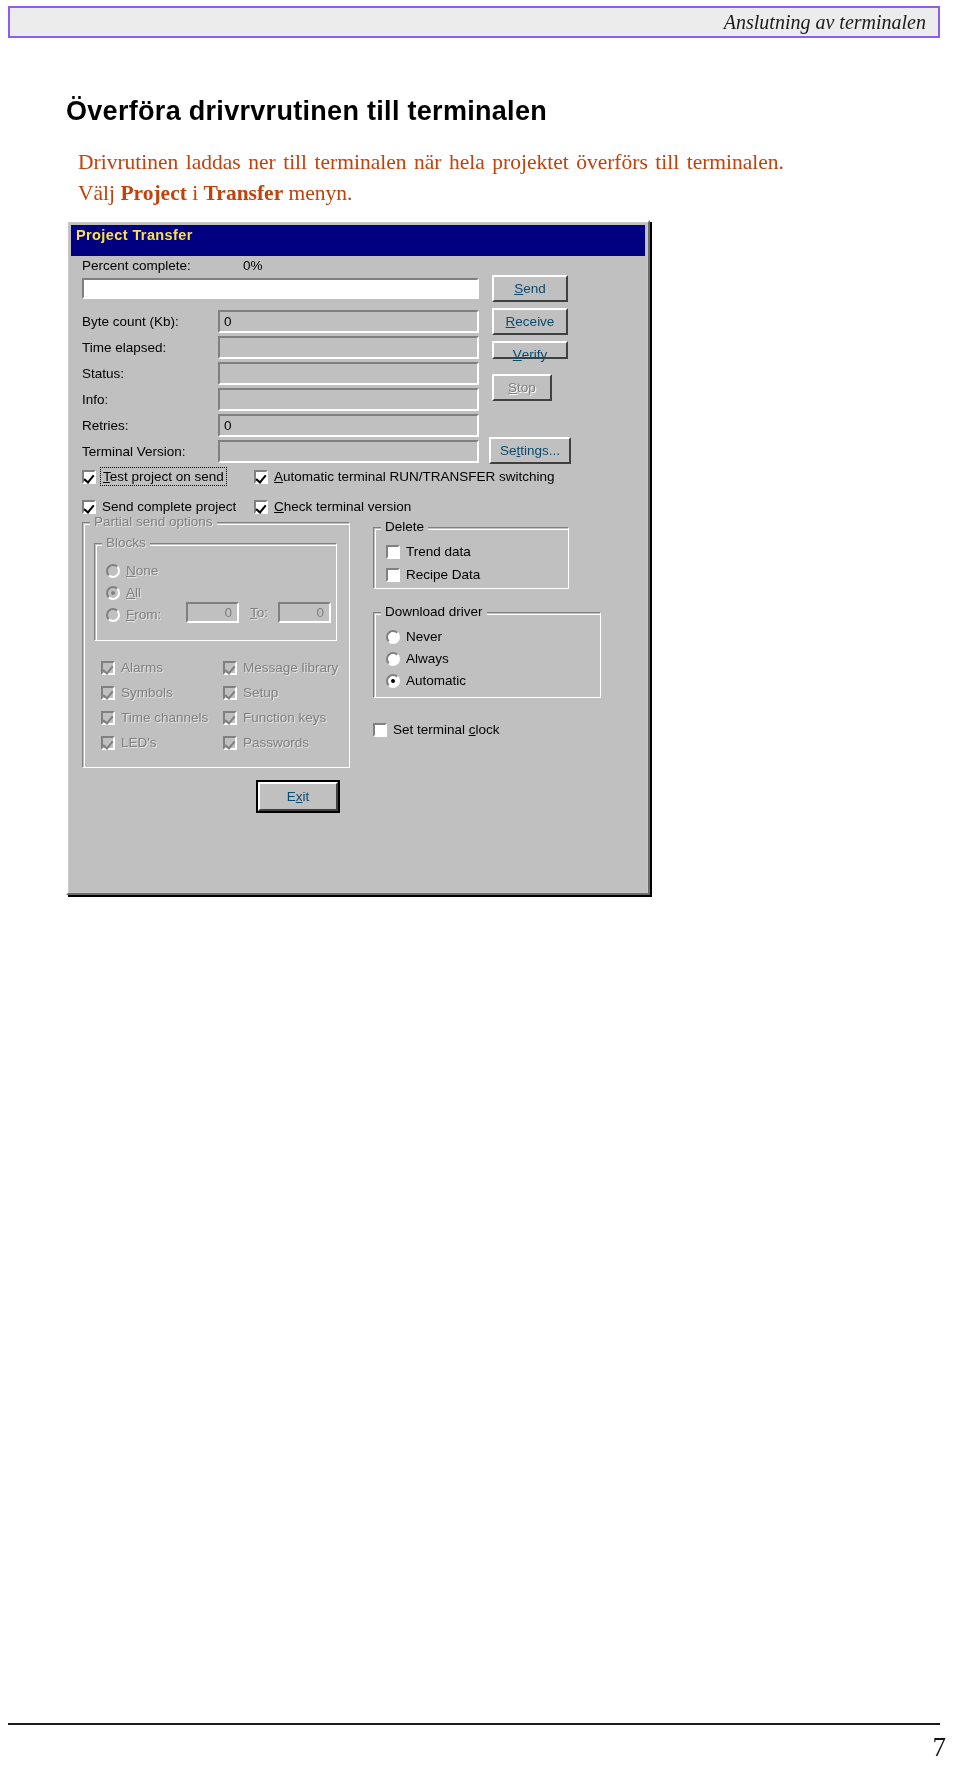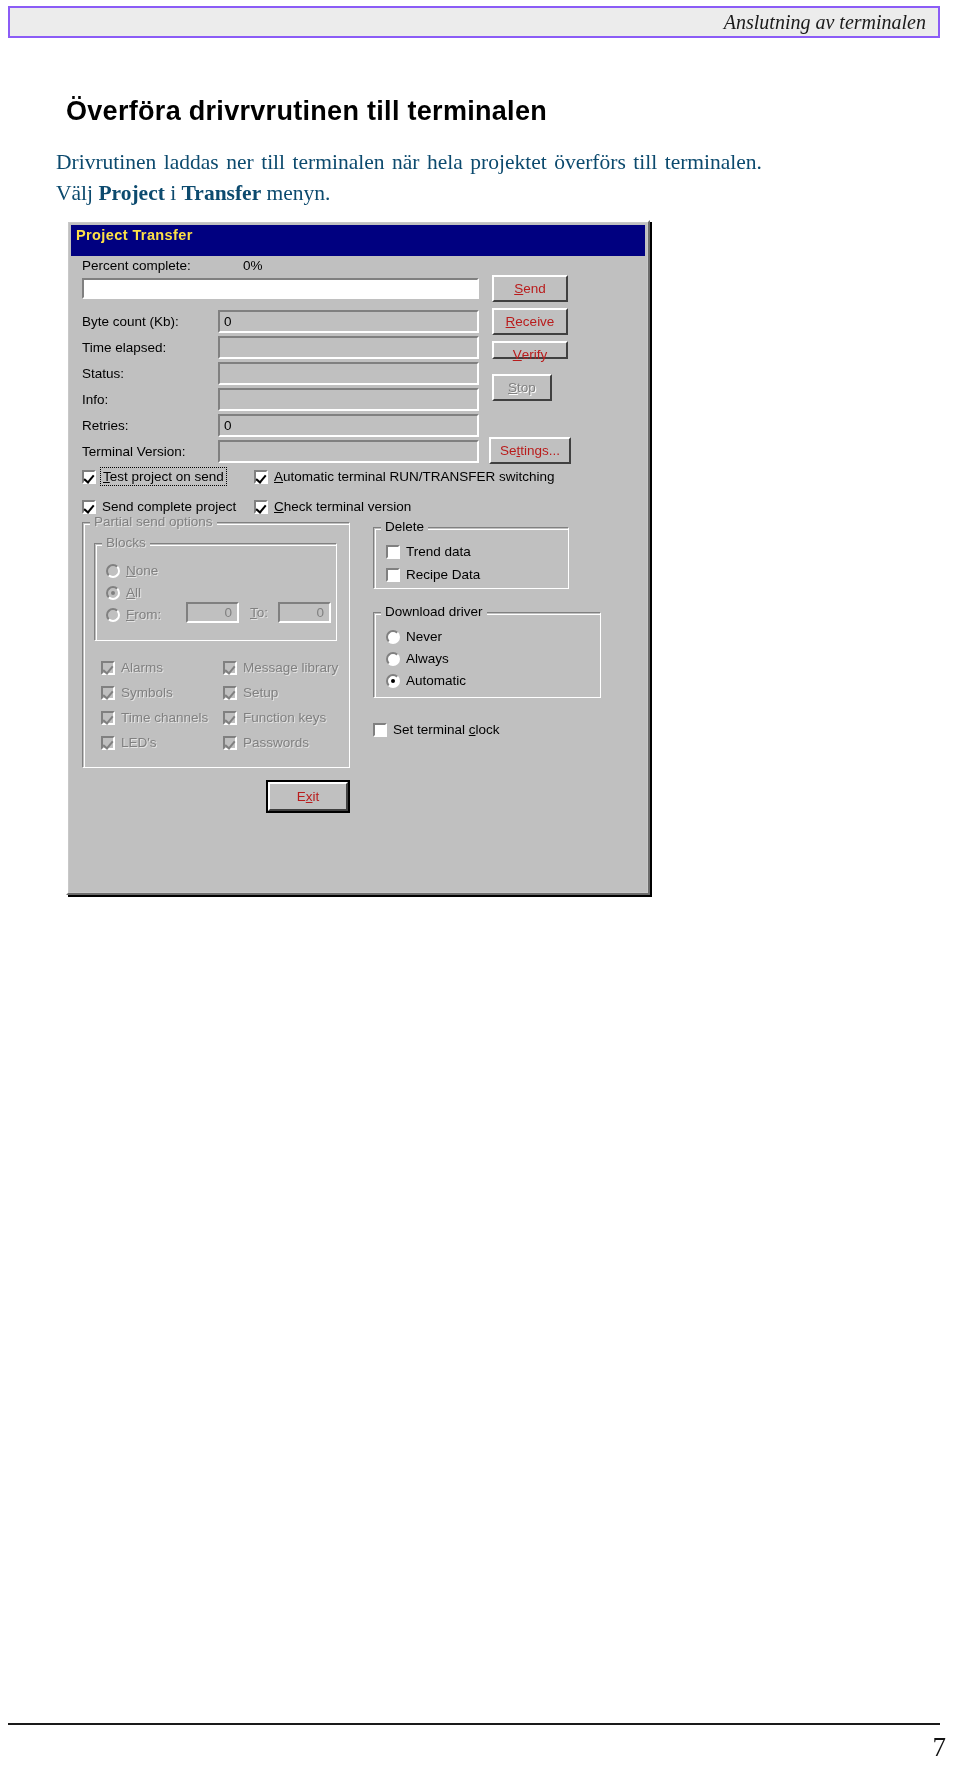--- a/index.html
+++ b/index.html
@@ -61,27 +61,27 @@
     top: 78px;
     font-family: "Liberation Sans", sans-serif;
     font-weight: bold;
     font-size: 27px;
     letter-spacing: 0.3px;
     color: #000000;
     white-space: nowrap;
   }
   .doc-body {
     position: absolute;
-    left: 56px;
+    left: 78px;
     top: 125px;
     width: 706px;
     font-family: "Liberation Serif", serif;
     font-size: 21.5px;
     line-height: 31px;
-    color: #0c4a6e;
+    color: #c2410c;
     text-align: justify;
   }
   .doc-body b { font-weight: bold; }
 
   
   .dialog {
     position: absolute;
     left: 66px;
     top: 220px;
     width: 584px;
@@ -164,21 +164,21 @@
   .btn {
     position: absolute;
     background: #c0c0c0;
     border-top: 2px solid #ffffff;
     border-left: 2px solid #ffffff;
     border-right: 2px solid #404040;
     border-bottom: 2px solid #404040;
     box-sizing: border-box;
     font-family: "Liberation Sans", sans-serif;
     font-size: 13.5px;
-    color: #b91c1c;
+    color: #0c4a6e;
     text-align: center;
     white-space: nowrap;
     cursor: default;
   }
   .btn > span { display: inline-block; }
   .btn.disabled { color: #808080; text-shadow: 1px 1px 0 #ffffff; }
   .btn.default {
     border-top: 2px solid #ffffff;
     border-left: 2px solid #ffffff;
     border-right: 2px solid #404040;
@@ -435,19 +435,19 @@
     </div>
     <div class="rd-row" style="left:12px; top:58px;">
       <span class="radio sel"></span><span class="rd-label">Automatic</span>
     </div>
   </div>
 
   <div class="cb-row" style="left:305px; top:498px;">
     <span class="cbox"></span><span class="cb-label"><span>Set terminal </span><span class="acc">c</span><span>lock</span></span>
   </div>
 
-  <div class="btn default" style="left:200px; top:560px; width:80px; height:29px; line-height:25px;text-align:center;">
+  <div class="btn default" style="left:190px; top:560px; width:80px; height:29px; line-height:25px;text-align:center;">
     <span>E</span><span class="acc">x</span><span>it</span>
   </div>
 </div>
 
 <div class="page-footer-rule"></div>
 <div class="page-number">7</div>
 
 </body></html>

